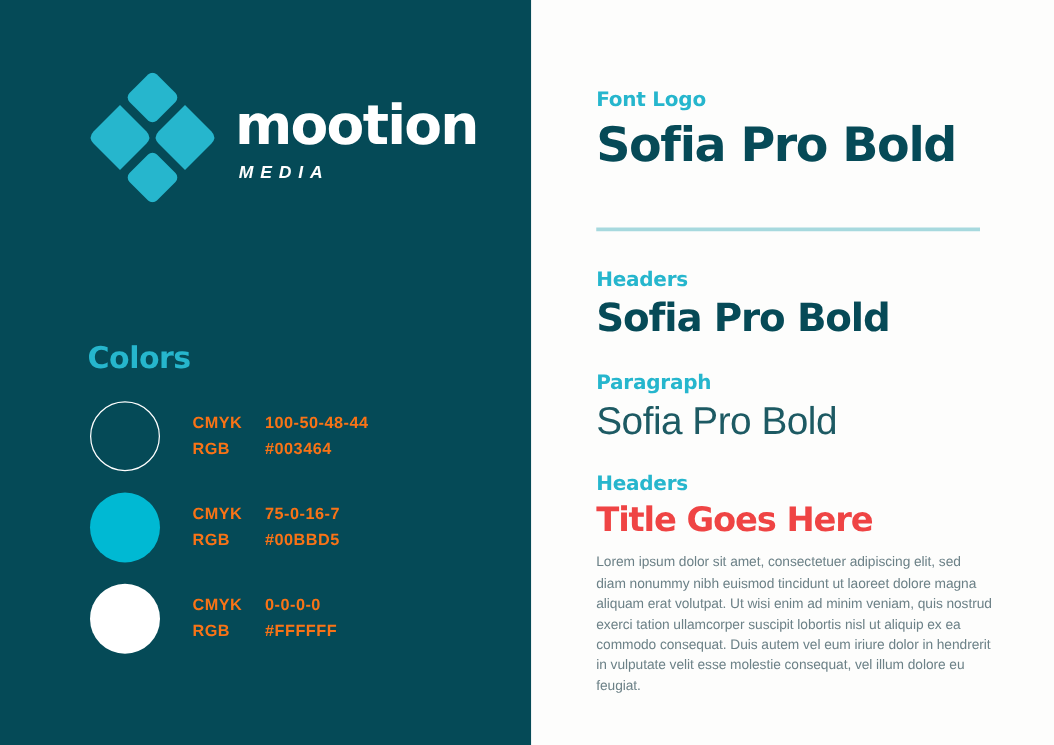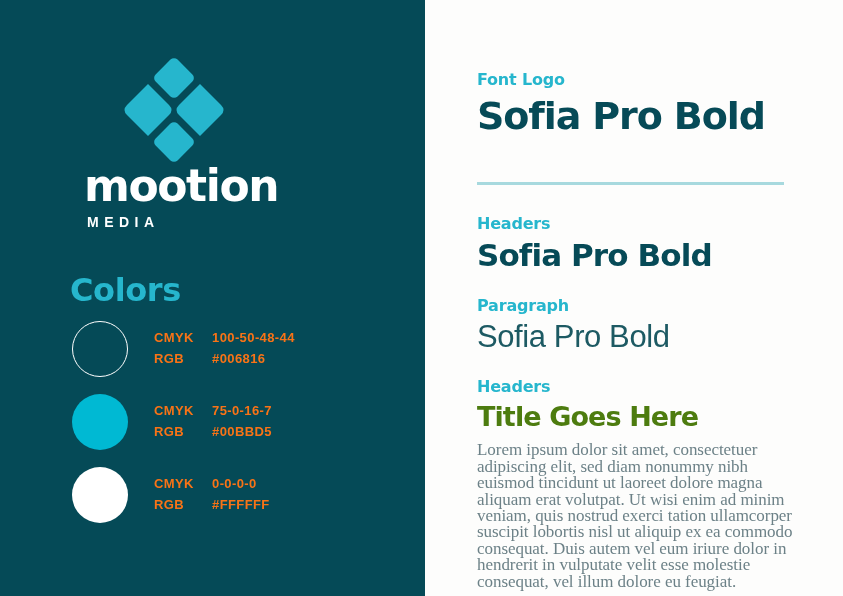--- a/index.html
+++ b/index.html
@@ -28,21 +28,20 @@
     background: #054a57;
     flex: none;
   }
 
   .logo-lockup {
     position: absolute;
     left: 70px;
     top: 58px;
     display: flex;
     align-items: center;
-    flex-direction: column;
   }
   .logo-mark {
     width: 104px;
     height: 104px;
     flex: none;
   }
   .logo-words {
     margin-left: 14px;
     padding-top: 2px;
   }
@@ -56,28 +55,29 @@
   }
   .logo-sub {
     margin-top: 7px;
     margin-left: 3px;
     font-family: "Liberation Sans", sans-serif;
     font-size: 14px;
     font-weight: bold;
     color: #ffffff;
     letter-spacing: 5.5px;
     line-height: 1;
+    font-style: italic;
   }
 
   .colors-heading {
     position: absolute;
     left: 70px;
     top: 274px;
     font-family: "DejaVu Sans", sans-serif;
-    font-size: 32px;
+    font-size: 24px;
     font-weight: bold;
     color: #26b6cd;
     letter-spacing: -0.4px;
     line-height: 1;
   }
 
   .swatch-list {
     position: absolute;
     left: 72px;
     top: 321px;
@@ -174,28 +174,28 @@
     width: 307px;
     height: 3px;
     background: #a7d9de;
   }
 
   .example-title {
     margin-top: 8px;
     font-family: "DejaVu Sans", sans-serif;
     font-size: 27px;
     font-weight: bold;
-    color: #4d7c0f;
+    color: #ef4444;
     letter-spacing: -0.9px;
     line-height: 1.05;
   }
   .example-body {
     margin-top: 11px;
-    font-family: Liberation Serif, serif;
-    font-size: 17px;
+    font-family: Liberation Sans, sans-serif;
+    font-size: 11px;
     font-weight: normal;
     color: #6c8187;
     line-height: 16.4px;
     letter-spacing: -0.05px;
     width: 318px;
   }
 </style>
 </head>
 <body>
 
@@ -226,21 +226,21 @@
 
       <div class="swatch-row">
         <div class="swatch-circle" style="background:#054a57; border:1.5px solid #ffffff;"></div>
         <div class="swatch-specs">
           <div class="spec-line">
             <span class="spec-key">CMYK</span>
             <span class="spec-val">100-50-48-44</span>
           </div>
           <div class="spec-line">
             <span class="spec-key">RGB</span>
-            <span class="spec-val">#006816</span>
+            <span class="spec-val">#003464</span>
           </div>
         </div>
       </div>
 
       <div class="swatch-row">
         <div class="swatch-circle" style="background:#00b9d3;"></div>
         <div class="swatch-specs">
           <div class="spec-line">
             <span class="spec-key">CMYK</span>
             <span class="spec-val">75-0-16-7</span>

